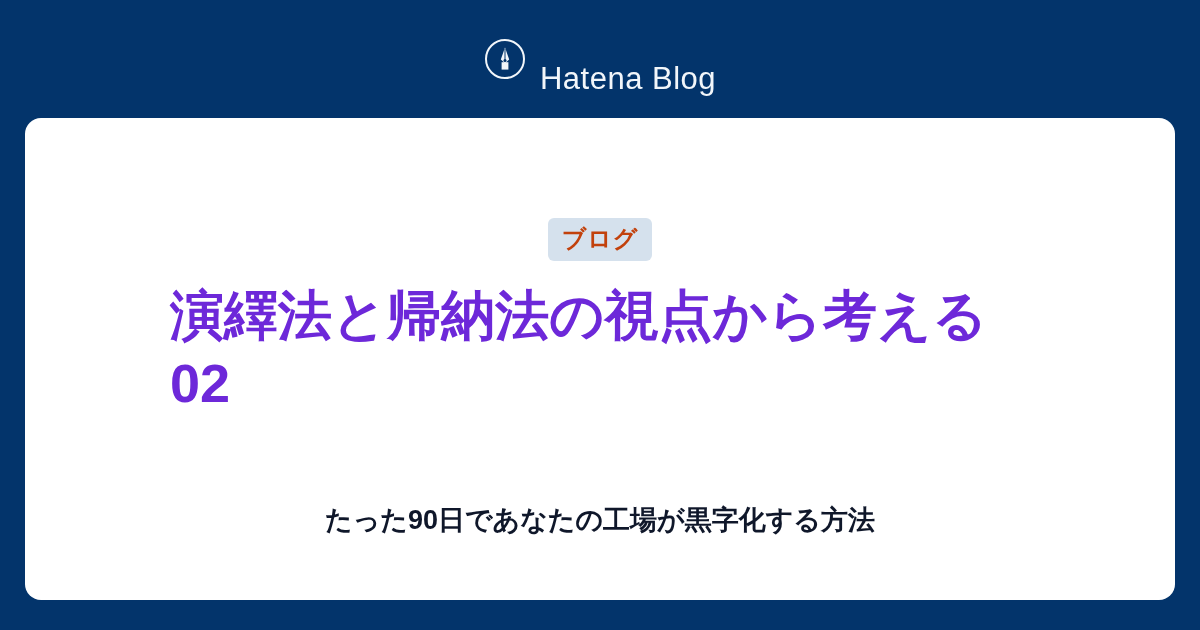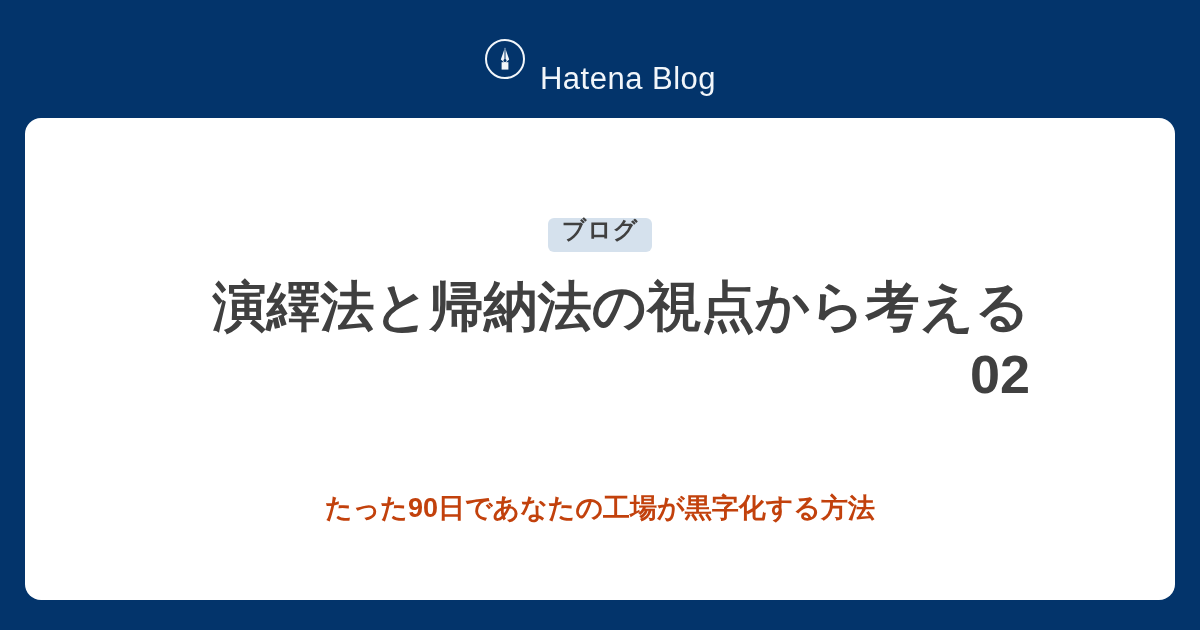--- a/index.html
+++ b/index.html
@@ -73,48 +73,48 @@
     flex-direction: column;
     align-items: center;
     justify-content: flex-start;
     padding-top: 100px;
     box-sizing: border-box;
   }
 
   .category-badge {
     display: inline-block;
     background: #d5e1ed;
-    color: #404040;
+    color: #c2410c;
     font-size: 24px;
     font-weight: 700;
     line-height: 1;
-    padding: 0 14px 10px 14px;
+    padding: 9px 14px 10px 14px;
     border-radius: 6px;
     letter-spacing: 1px;
   }
 
   .entry-title {
     margin: 20px 0 0 0;
     max-width: 860px;
-    color: #404040;
+    color: #6d28d9;
     font-size: 54px;
     font-weight: 700;
     line-height: 1.26;
-    text-align: right;
+    text-align: left;
     letter-spacing: 0px;
     word-break: break-word;
   }
 
   .blog-subtitle {
     position: absolute;
     left: 0;
     right: 0;
     bottom: 60px;
-    margin: 16px;
-    color: #c2410c;
+    margin: 4px;
+    color: #0f172a;
     font-size: 27px;
     font-weight: 700;
     line-height: 1.2;
     text-align: center;
     letter-spacing: 0px;
   }
 </style>
 </head>
 <body>
 

